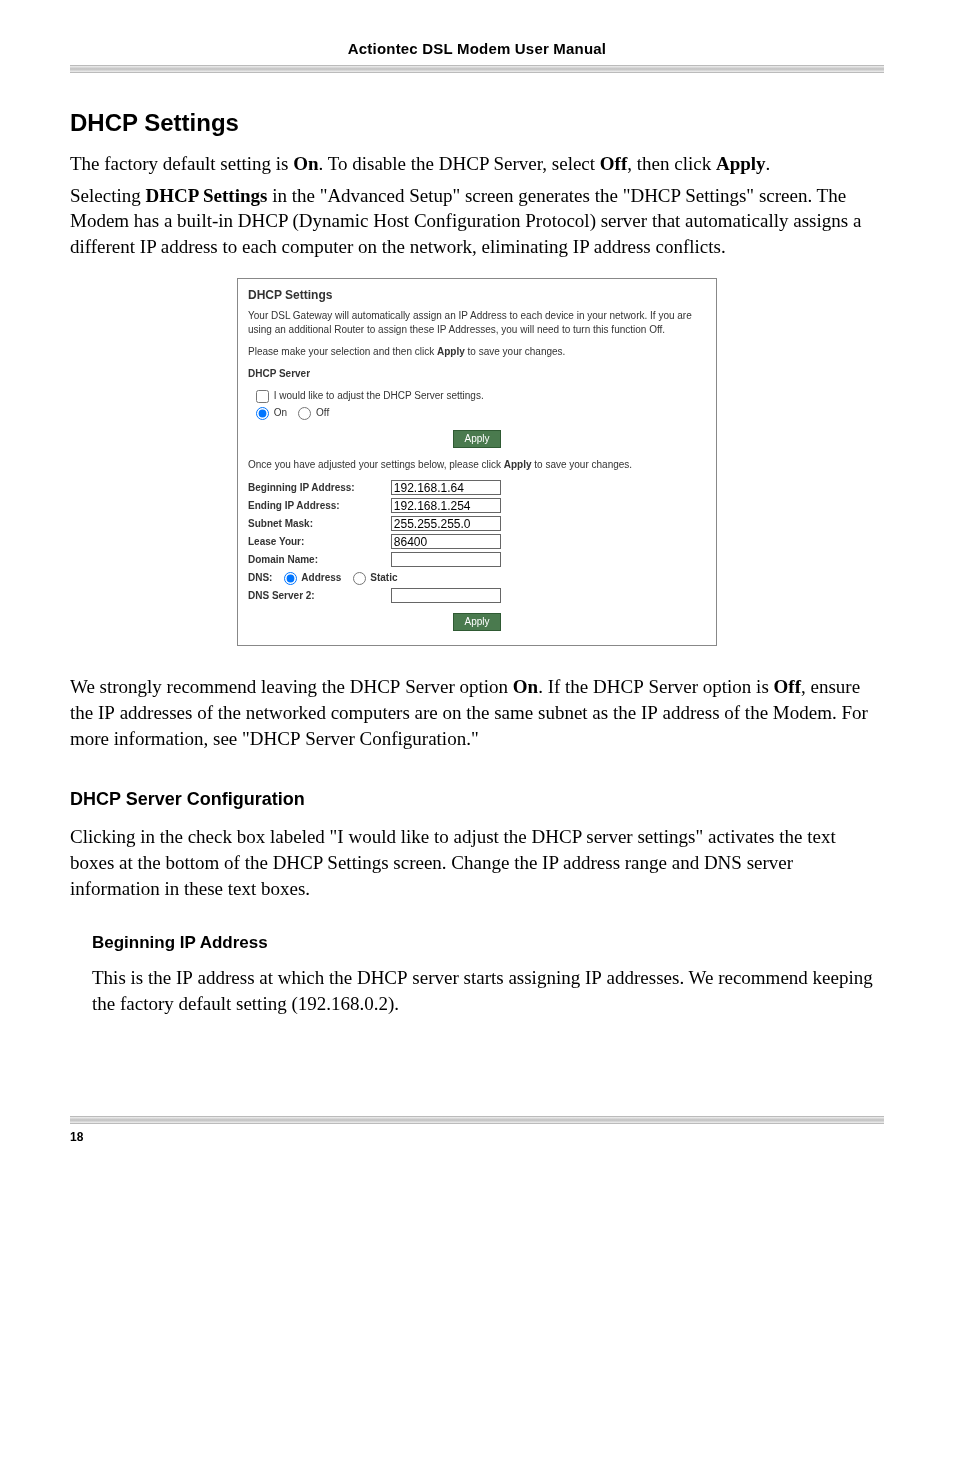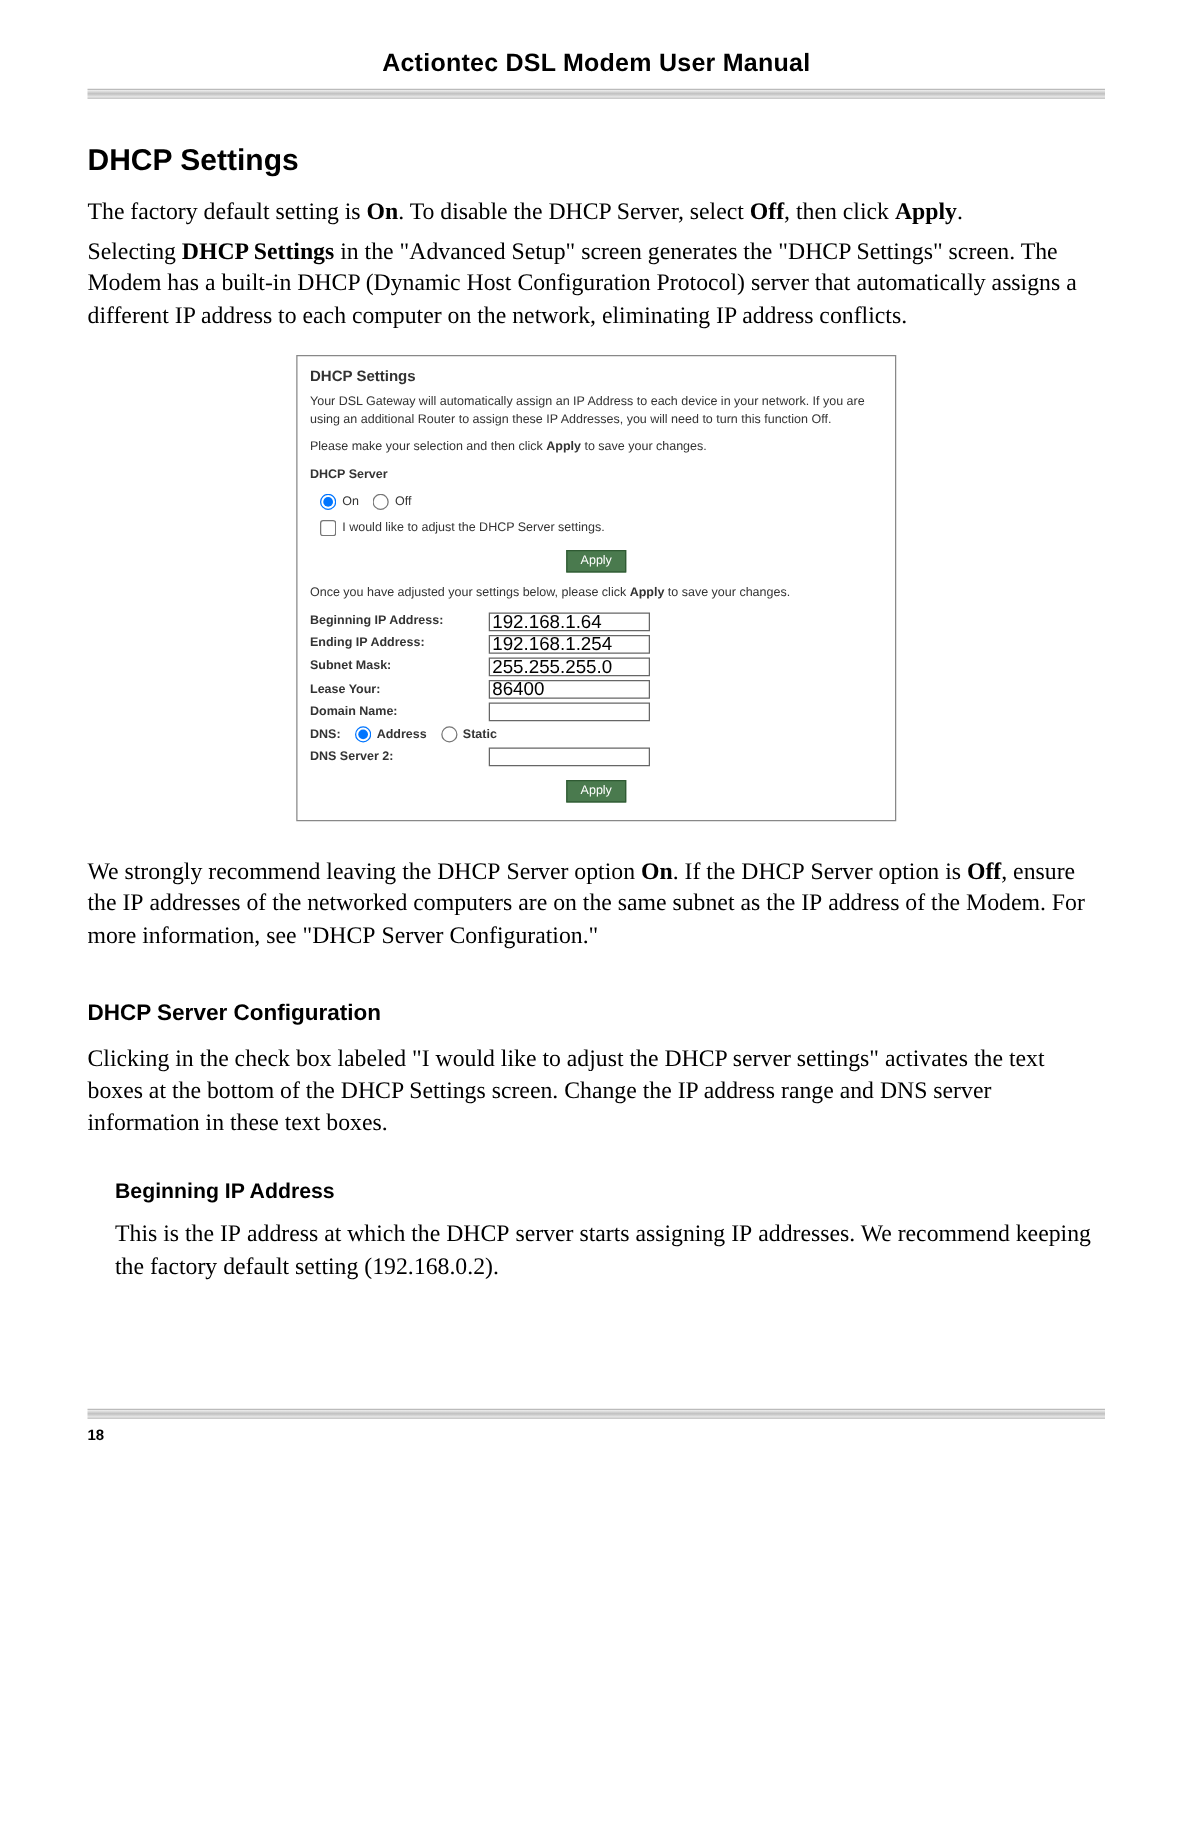--- a/index.html
+++ b/index.html
@@ -10,21 +10,21 @@
     width: 954px;
   }
   .page {
     padding: 40px 70px 40px 70px;
     box-sizing: border-box;
   }
   .header-band {
     text-align: center;
     font-family: Arial, Helvetica, sans-serif;
     font-weight: bold;
-    font-size: 20px;
+    font-size: 15px;
     padding-bottom: 8px;
     letter-spacing: 0.2px;
   }
   .header-rule {
     height: 6px;
     background: linear-gradient(to bottom, rgba(200,200,200,0.3), rgba(150,150,150,0.6), rgba(200,200,200,0.3));
     border-top: 1px solid #bbb;
     border-bottom: 1px solid #bbb;
     margin-bottom: 36px;
   }
@@ -76,23 +76,23 @@
     margin-bottom: 8px;
   }
   .embed-label {
     font-weight: bold;
     display: inline-block;
     width: 140px;
     vertical-align: middle;
   }
   .embed-row { margin-bottom: 3px; }
   input.embed-text {
-    width: 129px;
+    width: 110px;
     height: 15px;
-    font-size: 15px;
+    font-size: 12px;
     padding: 0 2px;
     box-sizing: border-box;
     border: 1px solid #666;
     vertical-align: middle;
     font-family: Verdana, Arial, sans-serif;
   }
   input[type=radio], input[type=checkbox] { vertical-align: middle; margin: 0 2px 0 0; }
   .btn {
     display: inline-block;
     background: #4a7a4e;
@@ -131,31 +131,31 @@
 
   <p class="body">The factory default setting is <b>On</b>. To disable the DHCP Server, select <b>Off</b>, then click <b>Apply</b>.</p>
   <p class="body">Selecting <b>DHCP Settings</b> in the "Advanced Setup" screen generates the "DHCP Settings" screen. The Modem has a built-in DHCP (Dynamic Host Configuration Protocol) server that automatically assigns a different IP address to each computer on the network, eliminating IP address conflicts.</p>
 
   <div class="embed-box">
     <div class="embed-h">DHCP Settings</div>
     <div class="embed-p">Your DSL Gateway will automatically assign an IP Address to each device in your network. If you are using an additional Router to assign these IP Addresses, you will need to turn this function Off.</div>
     <div class="embed-p">Please make your selection and then click <b>Apply</b> to save your changes.</div>
     <div style="font-weight:bold;margin-bottom:8px">DHCP Server</div>
 
+    <div class="embed-row" style="padding-left:8px;margin-top:6px">
+      <input type="checkbox" style="">
+      <span>I would like to adjust the DHCP Server settings.</span>
+    </div>
+
     <div class="embed-row" style="padding-left:8px">
       <input type="radio" checked="" style="">
       <span>On</span>
       &nbsp;&nbsp;
       <input type="radio" style="">
       <span>Off</span>
-    </div>
-
-    <div class="embed-row" style="padding-left:8px;margin-top:6px">
-      <input type="checkbox" style="">
-      <span>I would like to adjust the DHCP Server settings.</span>
     </div>
 
     <div class="center" style="margin:10px 0">
       <span class="btn">Apply</span>
     </div>
 
     <div class="embed-p">Once you have adjusted your settings below, please click <b>Apply</b> to save your changes.</div>
 
     <div class="embed-row">
       <span class="embed-label">Beginning IP Address:</span>

